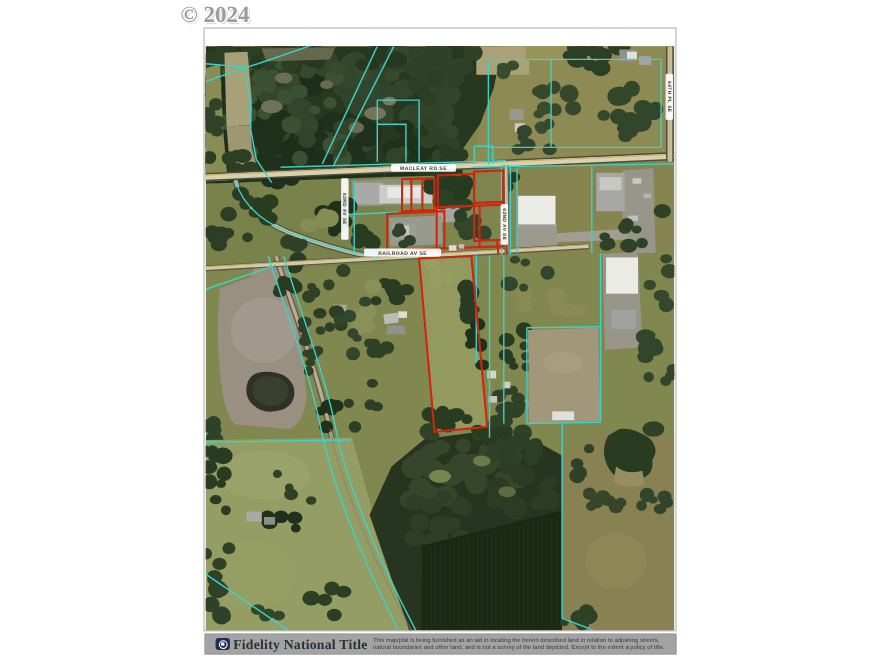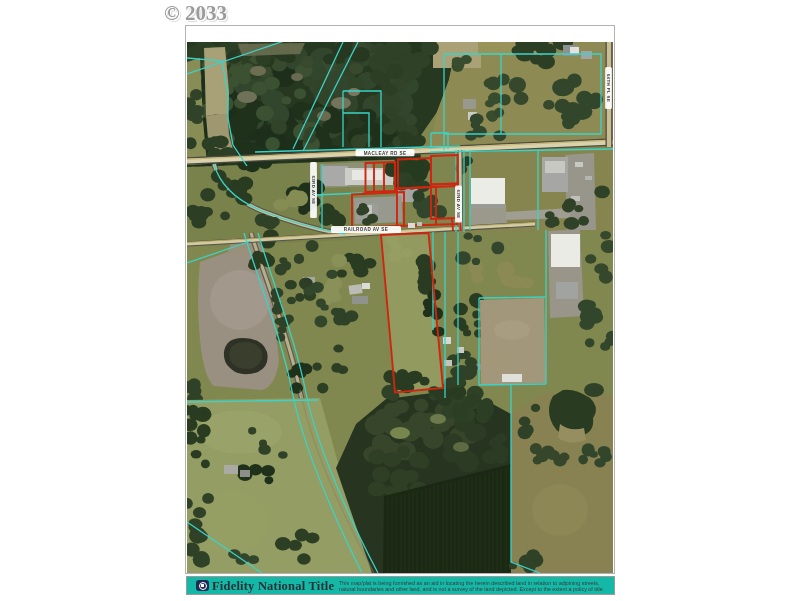--- a/index.html
+++ b/index.html
@@ -10,21 +10,21 @@
   font-size:21px; color:#9b9b9b;
   text-shadow:1px 1px 0 #ffffff, 2px 2px 1px #d9d9d9;
 }
 .mapbox {
   position:absolute; left:185px; top:25px; width:428px; height:547px;
   border:1px solid #b2b2b2; background:#ffffff;
 }
 .mapbox svg { position:absolute; left:1px; top:16px; filter:blur(0.35px); }
 .footer {
   position:absolute; left:186px; top:576px; width:427px; height:17px;
-  border:1px solid #9a9a9a; background:#14b8a6;
+  border:1px solid #9a9a9a; background:#a3a3a3;
 }
 .logo {
   position:absolute; left:9px; top:3px; width:13px; height:11px;
   background:#1e2c55; border-radius:3px;
 }
 .logo .ring {
   position:absolute; left:2.5px; top:1.5px; width:6px; height:6px;
   border:1.2px solid #ffffff; border-radius:50%;
 }
 .logo .dot {
@@ -35,21 +35,21 @@
   font-family:"Liberation Serif",serif; font-weight:bold;
   font-size:12.5px; color:#2a3138; letter-spacing:0.2px;
 }
 .disc {
   position:absolute; left:152px; top:3px; width:270px;
   font-size:5.4px; line-height:6.4px; color:#3c3c3c;
 }
 </style>
 </head>
 <body>
-<div class="copyright">© 2033</div>
+<div class="copyright">© 2024</div>
 <div class="mapbox">
 <svg width="426" height="531" viewBox="187 42 426 531">
 <rect x="187" y="42" width="426" height="532" fill="#81884f"></rect>
       <path d="M187,42 L457,42 L449,80 L437,112 L419,138 L421,160 L187,167 Z" fill="#26381f"></path>
       <ellipse cx="202.5" cy="147.5" rx="14.3" ry="11.7" fill="#1d2f1a"></ellipse>
       <ellipse cx="249.4" cy="113.7" rx="13.6" ry="12.8" fill="#1d2f1a"></ellipse>
       <ellipse cx="197.2" cy="77.9" rx="14.9" ry="12.7" fill="#1d2f1a"></ellipse>
       <ellipse cx="284.1" cy="75.7" rx="12.1" ry="11.3" fill="#1d2f1a"></ellipse>
       <ellipse cx="214.7" cy="155.8" rx="15.3" ry="11.6" fill="#1d2f1a"></ellipse>
       <ellipse cx="188.3" cy="121.5" rx="15.6" ry="13.2" fill="#1d2f1a"></ellipse>

